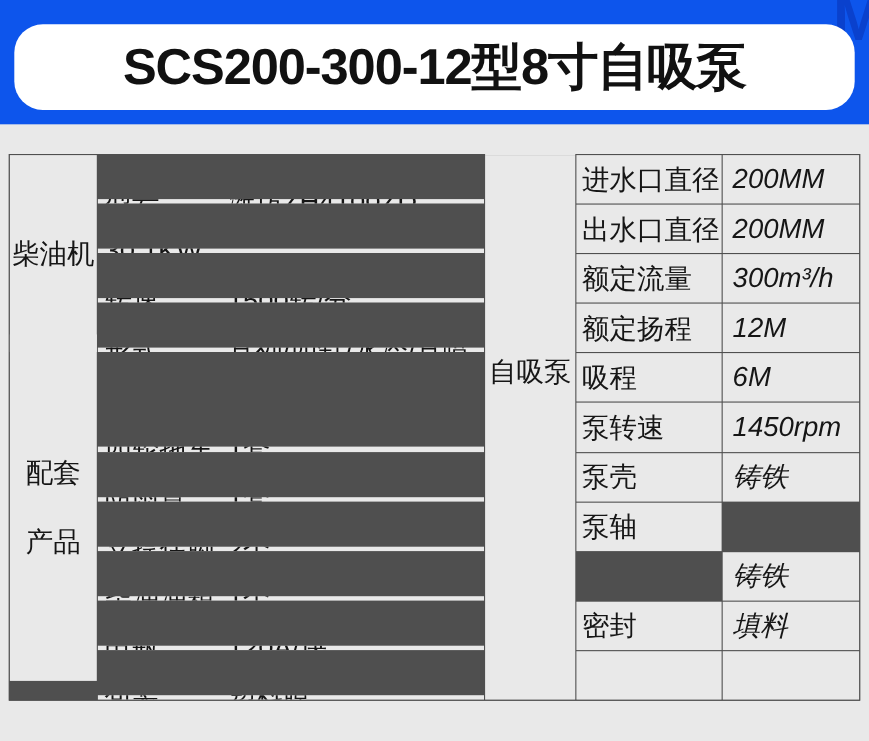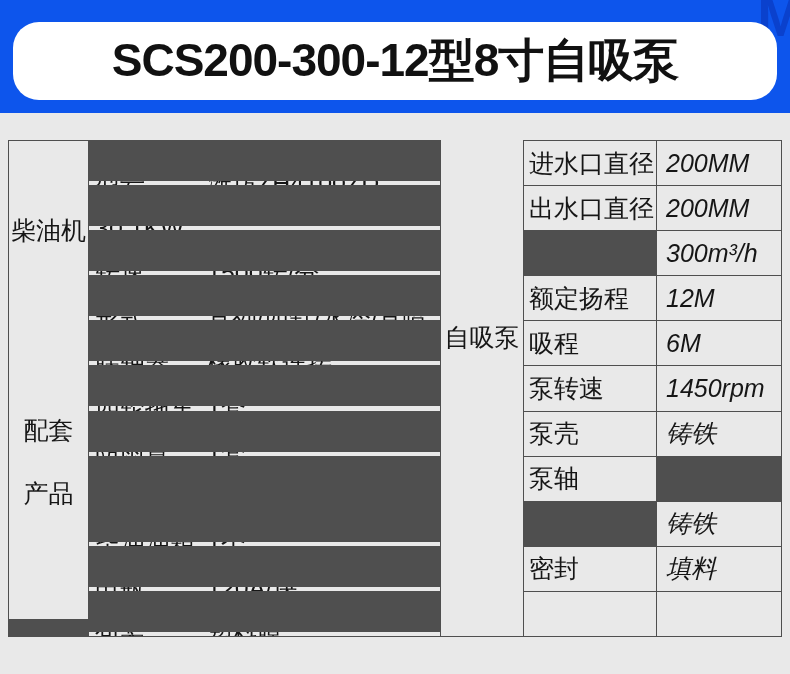--- a/index.html
+++ b/index.html
@@ -134,32 +134,32 @@
       <span class="val">30.1KW</span>
     </div>
     <div class="cell pair" style="grid-column:2;grid-row:3">
       <span class="lbl">转速</span>
       <span class="val">1500转/分</span>
     </div>
     <div class="cell pair" style="grid-column:2;grid-row:4">
       <span class="lbl">形式</span>
       <span class="val">直列/四缸/水冷/直喷</span>
     </div>
-    <div class="cell pair" style="grid-column:2;grid-row:5">
-      <span class="lbl">联轴器</span>
-      <span class="val">橡胶软连接</span>
-    </div>
     <div class="cell pair" style="grid-column:2;grid-row:6">
       <span class="lbl">四轮拖车</span>
       <span class="val">1套</span>
     </div>
     <div class="cell pair" style="grid-column:2;grid-row:7">
       <span class="lbl">防雨罩</span>
       <span class="val">1套</span>
     </div>
+    <div class="cell pair" style="grid-column:2;grid-row:8">
+      <span class="lbl">支撑住脚</span>
+      <span class="val">2个</span>
+    </div>
     <div class="cell pair" style="grid-column:2;grid-row:9">
       <span class="lbl">柴油油箱</span>
       <span class="val">1个</span>
     </div>
     <div class="cell pair" style="grid-column:2;grid-row:10">
       <span class="lbl">电瓶</span>
       <span class="val">120A/块</span>
     </div>
     <div class="cell pair" style="grid-column:2;grid-row:11">
       <span class="lbl">包装</span>
@@ -169,20 +169,23 @@
     <div class="cell pump-head" style="grid-column:3;grid-row:1/12">
       <span>自吸泵</span>
     </div>
 
     <div class="cell rlabel" style="grid-column:4;grid-row:1">
         <span>进水口直径</span>
       </div>
     <div class="cell rlabel" style="grid-column:4;grid-row:2">
         <span>出水口直径</span>
       </div>
+    <div class="cell rlabel" style="grid-column:4;grid-row:3">
+        <span>额定流量</span>
+      </div>
     <div class="cell rlabel" style="grid-column:4;grid-row:4">
         <span>额定扬程</span>
       </div>
     <div class="cell rlabel" style="grid-column:4;grid-row:5">
         <span>吸程</span>
       </div>
     <div class="cell rlabel" style="grid-column:4;grid-row:6">
         <span>泵转速</span>
       </div>
     <div class="cell rlabel" style="grid-column:4;grid-row:7">

